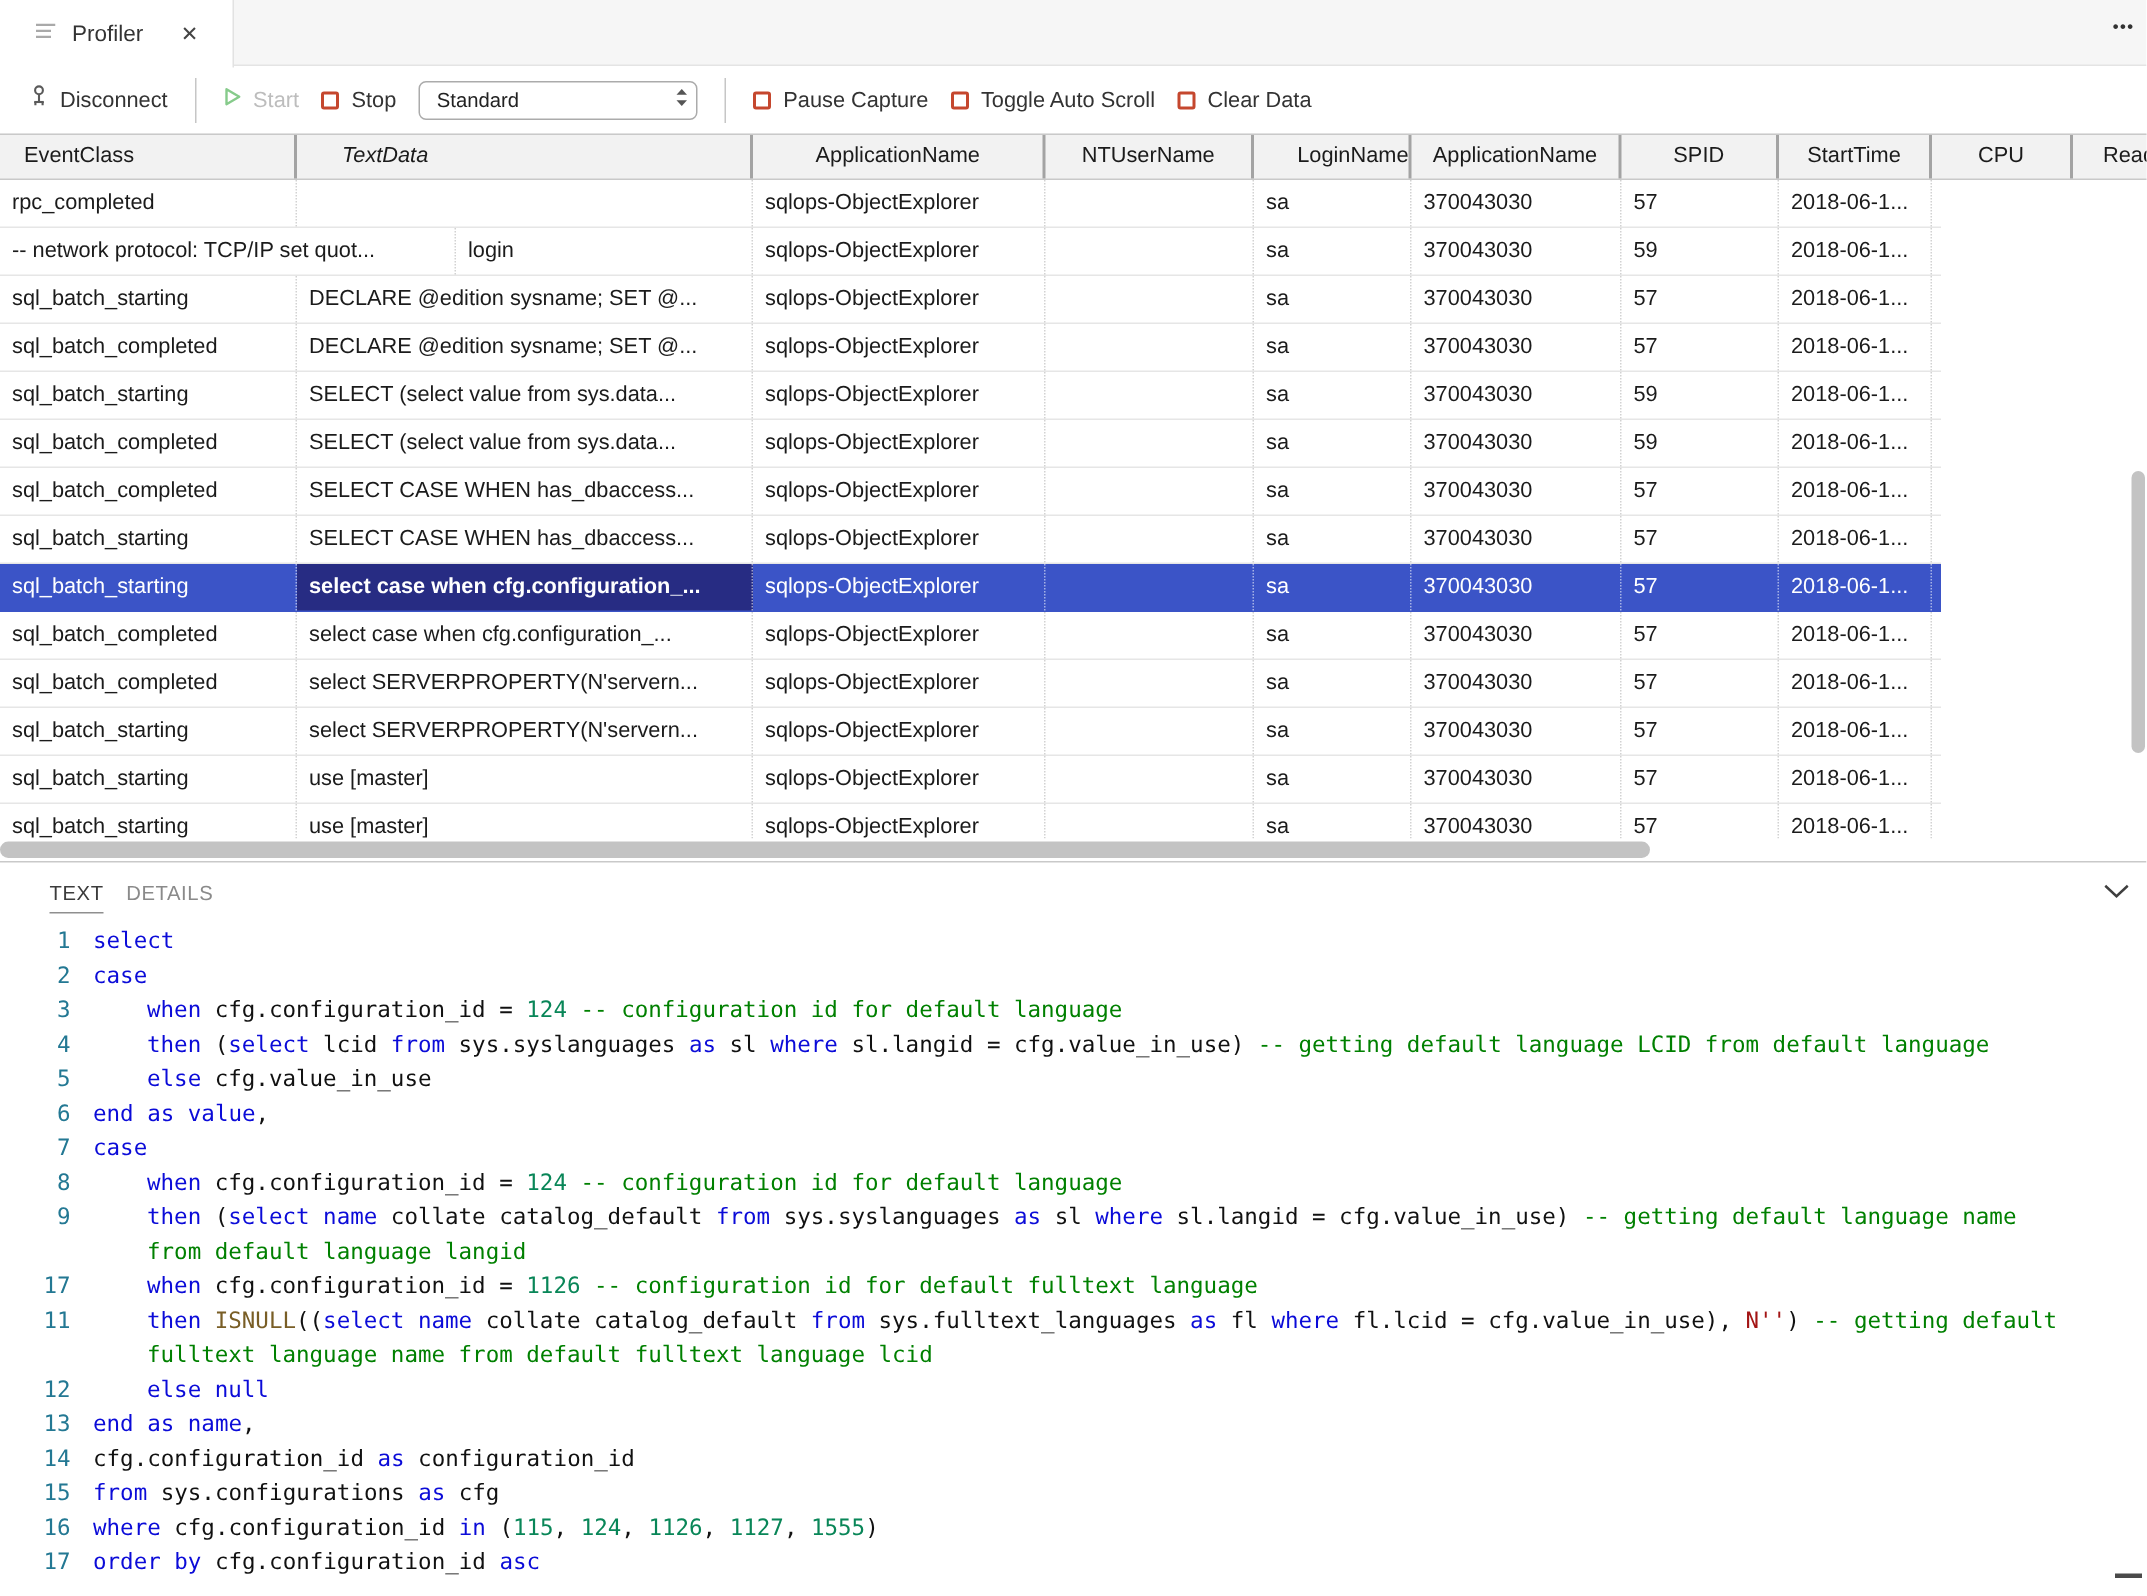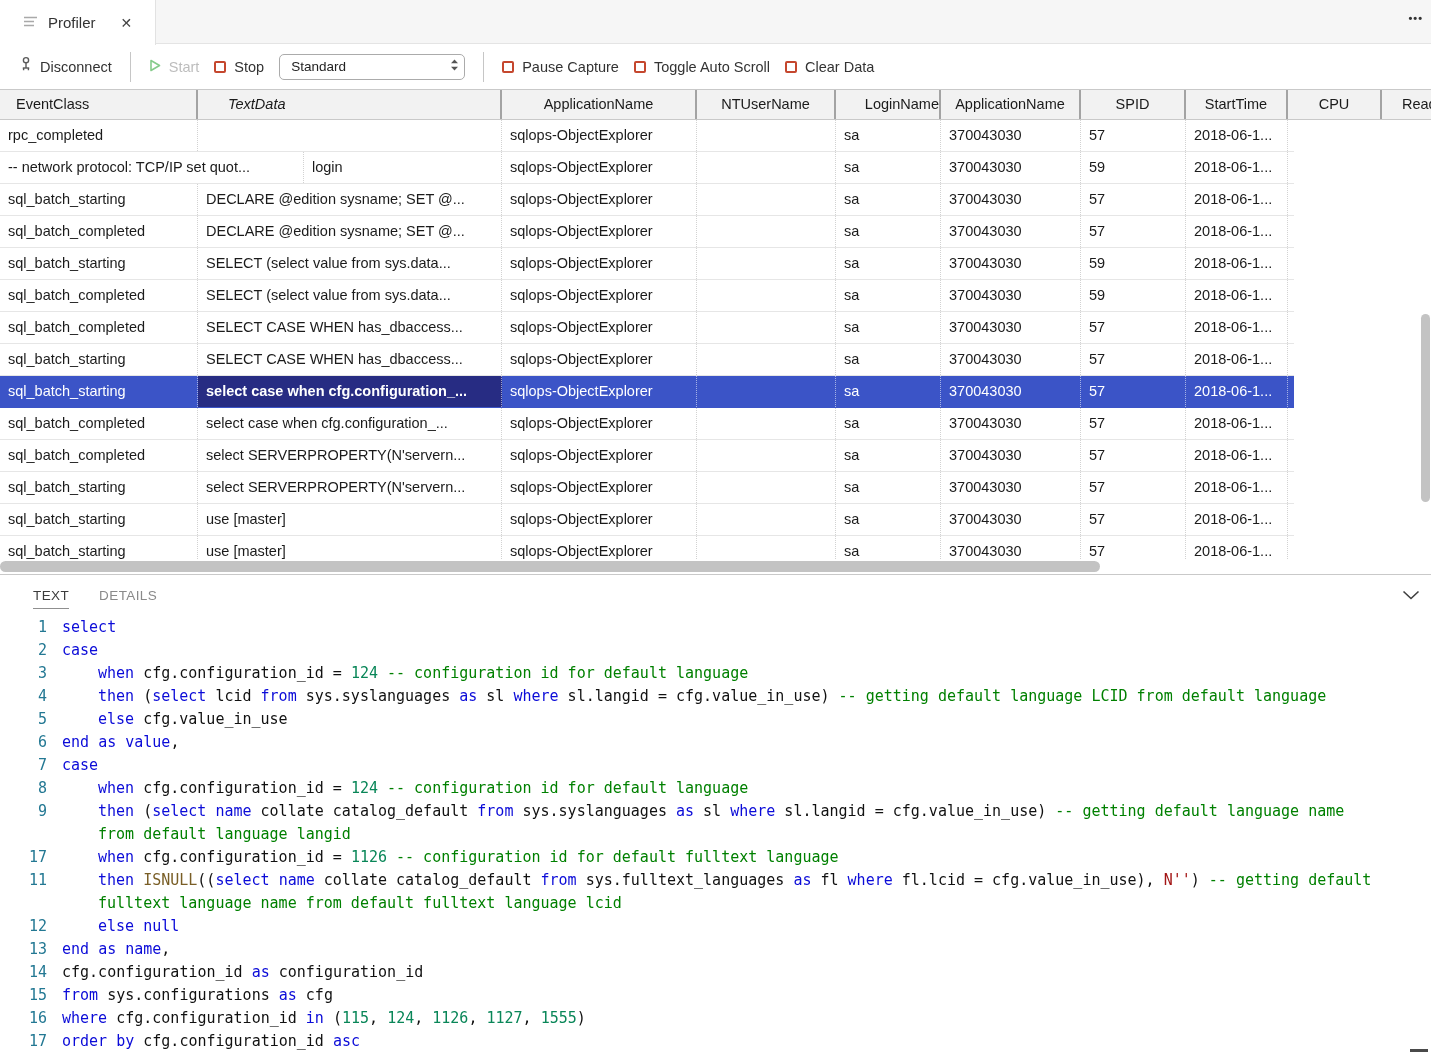--- a/index.html
+++ b/index.html
@@ -44,21 +44,21 @@
   .grow.sel .gcell.focuscell { background:#272c83; font-weight:bold; }
 
   .hscroll { height:15px; background:#fff; display:flex; align-items:center; }
   .hthumb { width:1100px; height:11px; background:#c3c3c3; border-radius:6px; }
   .vthumb { position:absolute; right:1px; top:314px; width:9px; height:188px;
     background:#c3c3c3; border-radius:5px; }
 
   
   .details { height:489px; border-top:1px solid #c9c9c9; background:#fff; position:relative;
     overflow:hidden; }
-  .dtabs { display:flex; gap:30px; padding:13px 0 0 33px; font-size:13.5px;
+  .dtabs { display:flex; gap:15px; padding:13px 0 0 33px; font-size:13.5px;
     letter-spacing:0.4px; }
   .dtab { color:#8a8a8a; cursor:pointer; padding-bottom:5px; }
   .dtab.active { color:#3c3c3c; border-bottom:1px solid #8f8f8f; }
   .chev { position:absolute; right:11px; top:12px; cursor:pointer; }
 
   
   #code-lines { padding-top:7px; font-family:"DejaVu Sans Mono","Liberation Mono",monospace;
     font-size:15px; line-height:23px; }
   .cl { display:flex; }
   .ln { flex:none; width:47px; margin-right:15px; text-align:right; color:#237893; }

